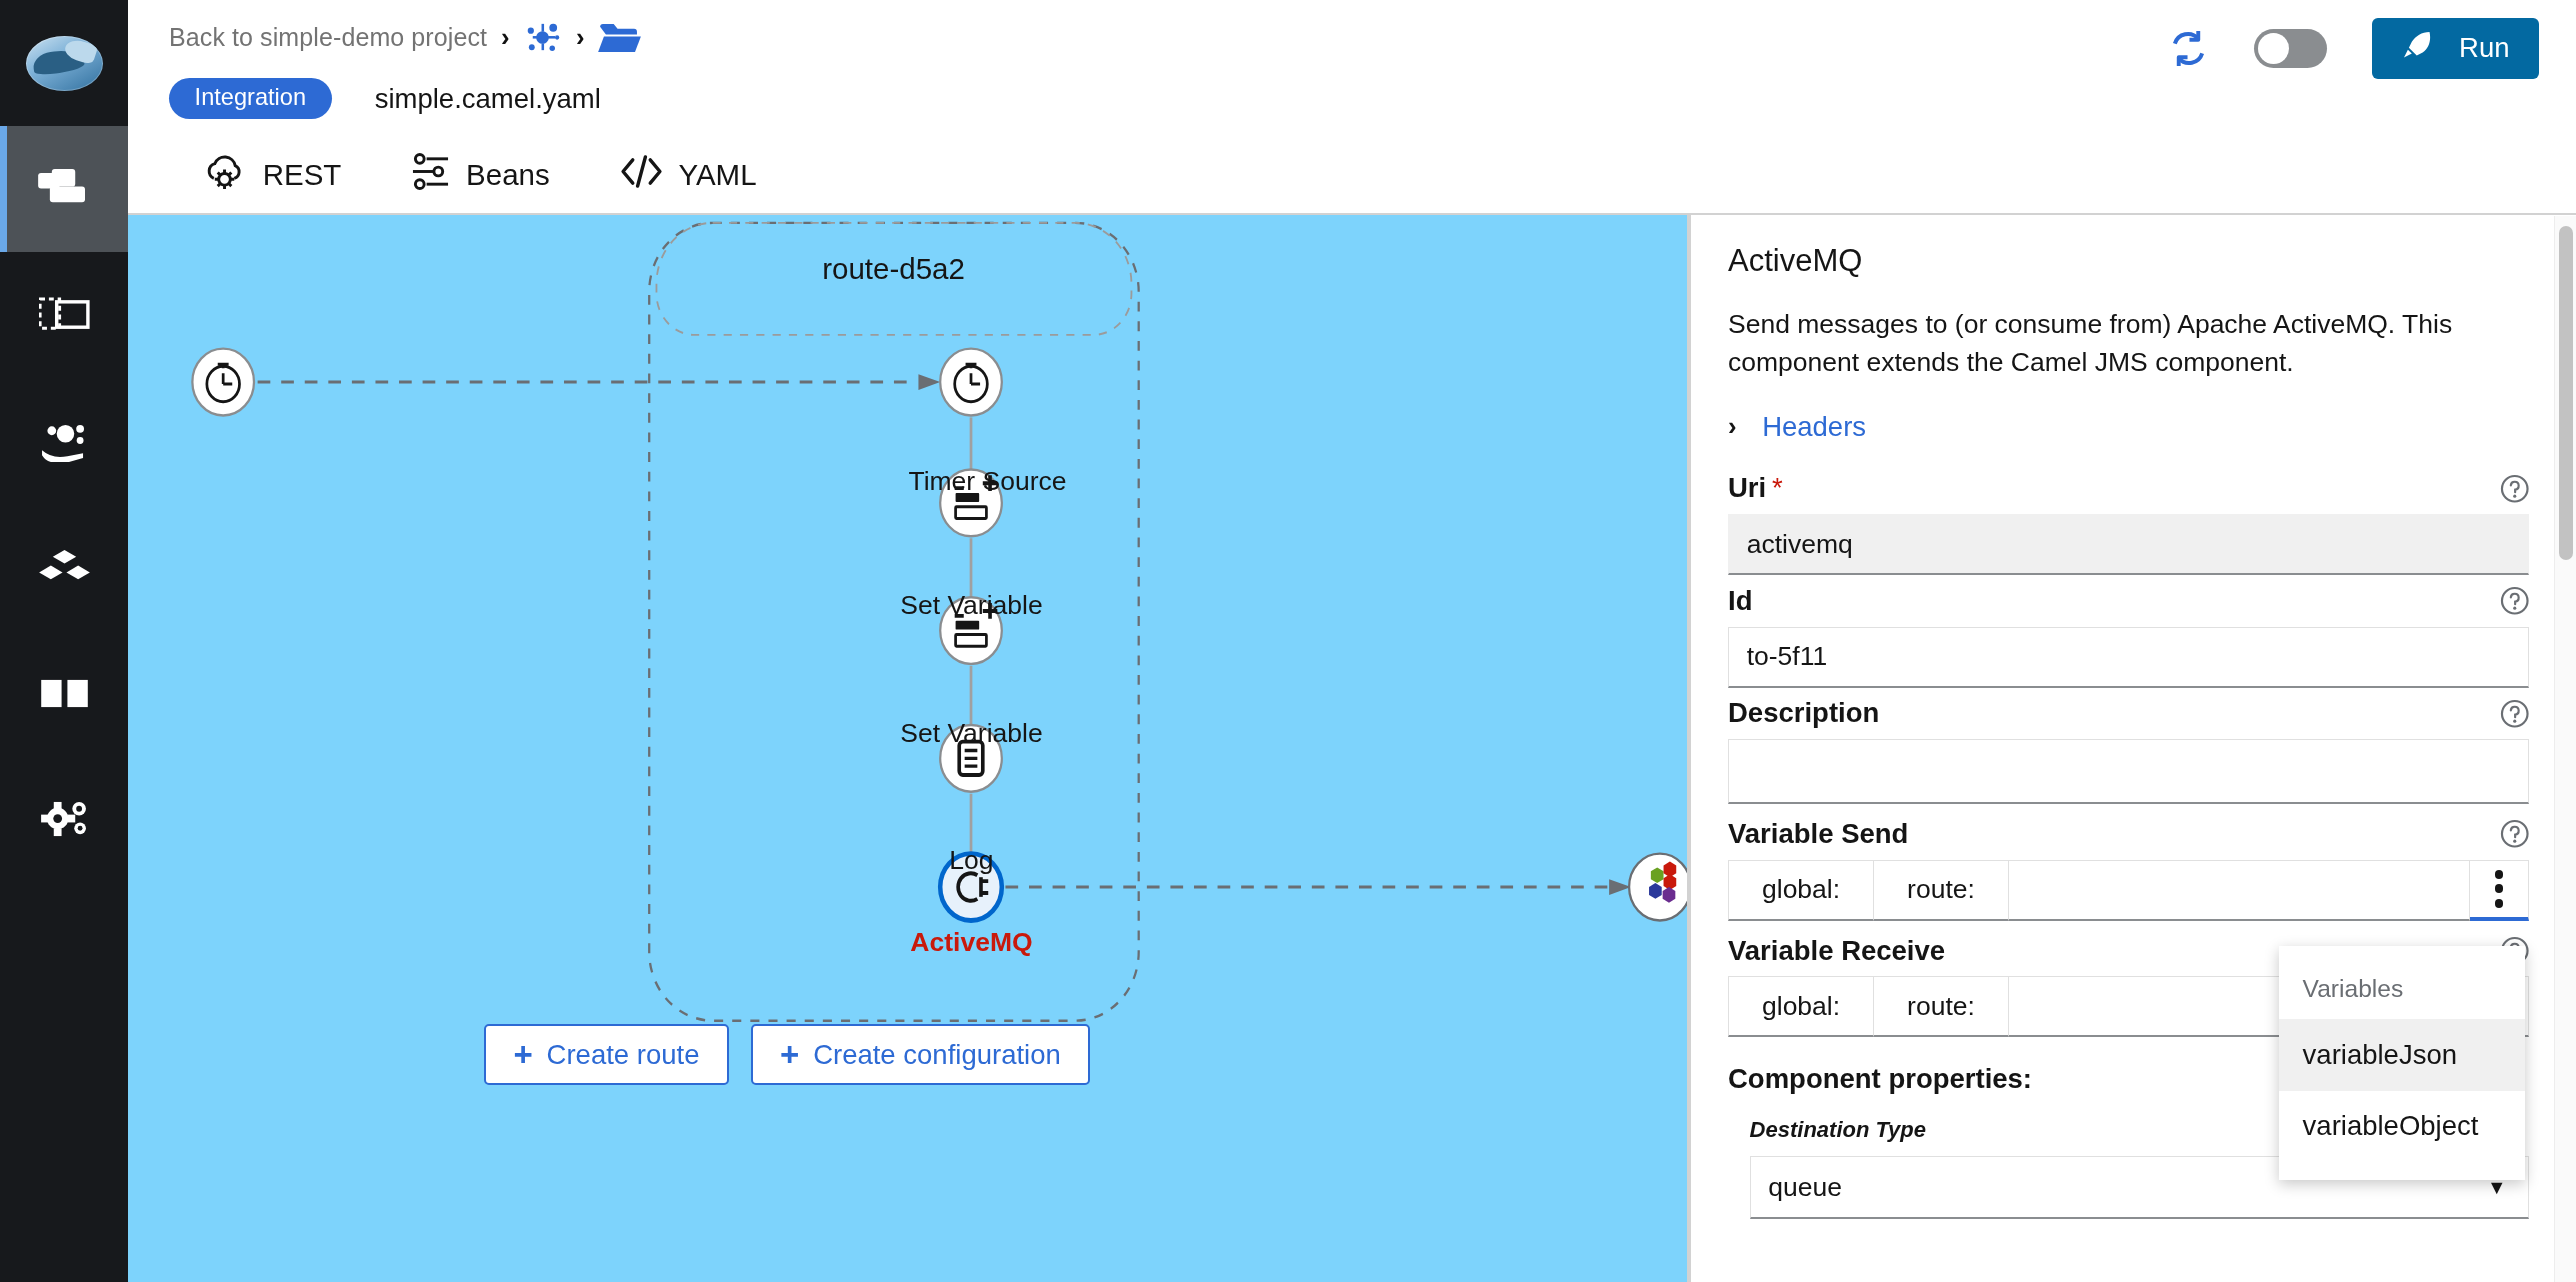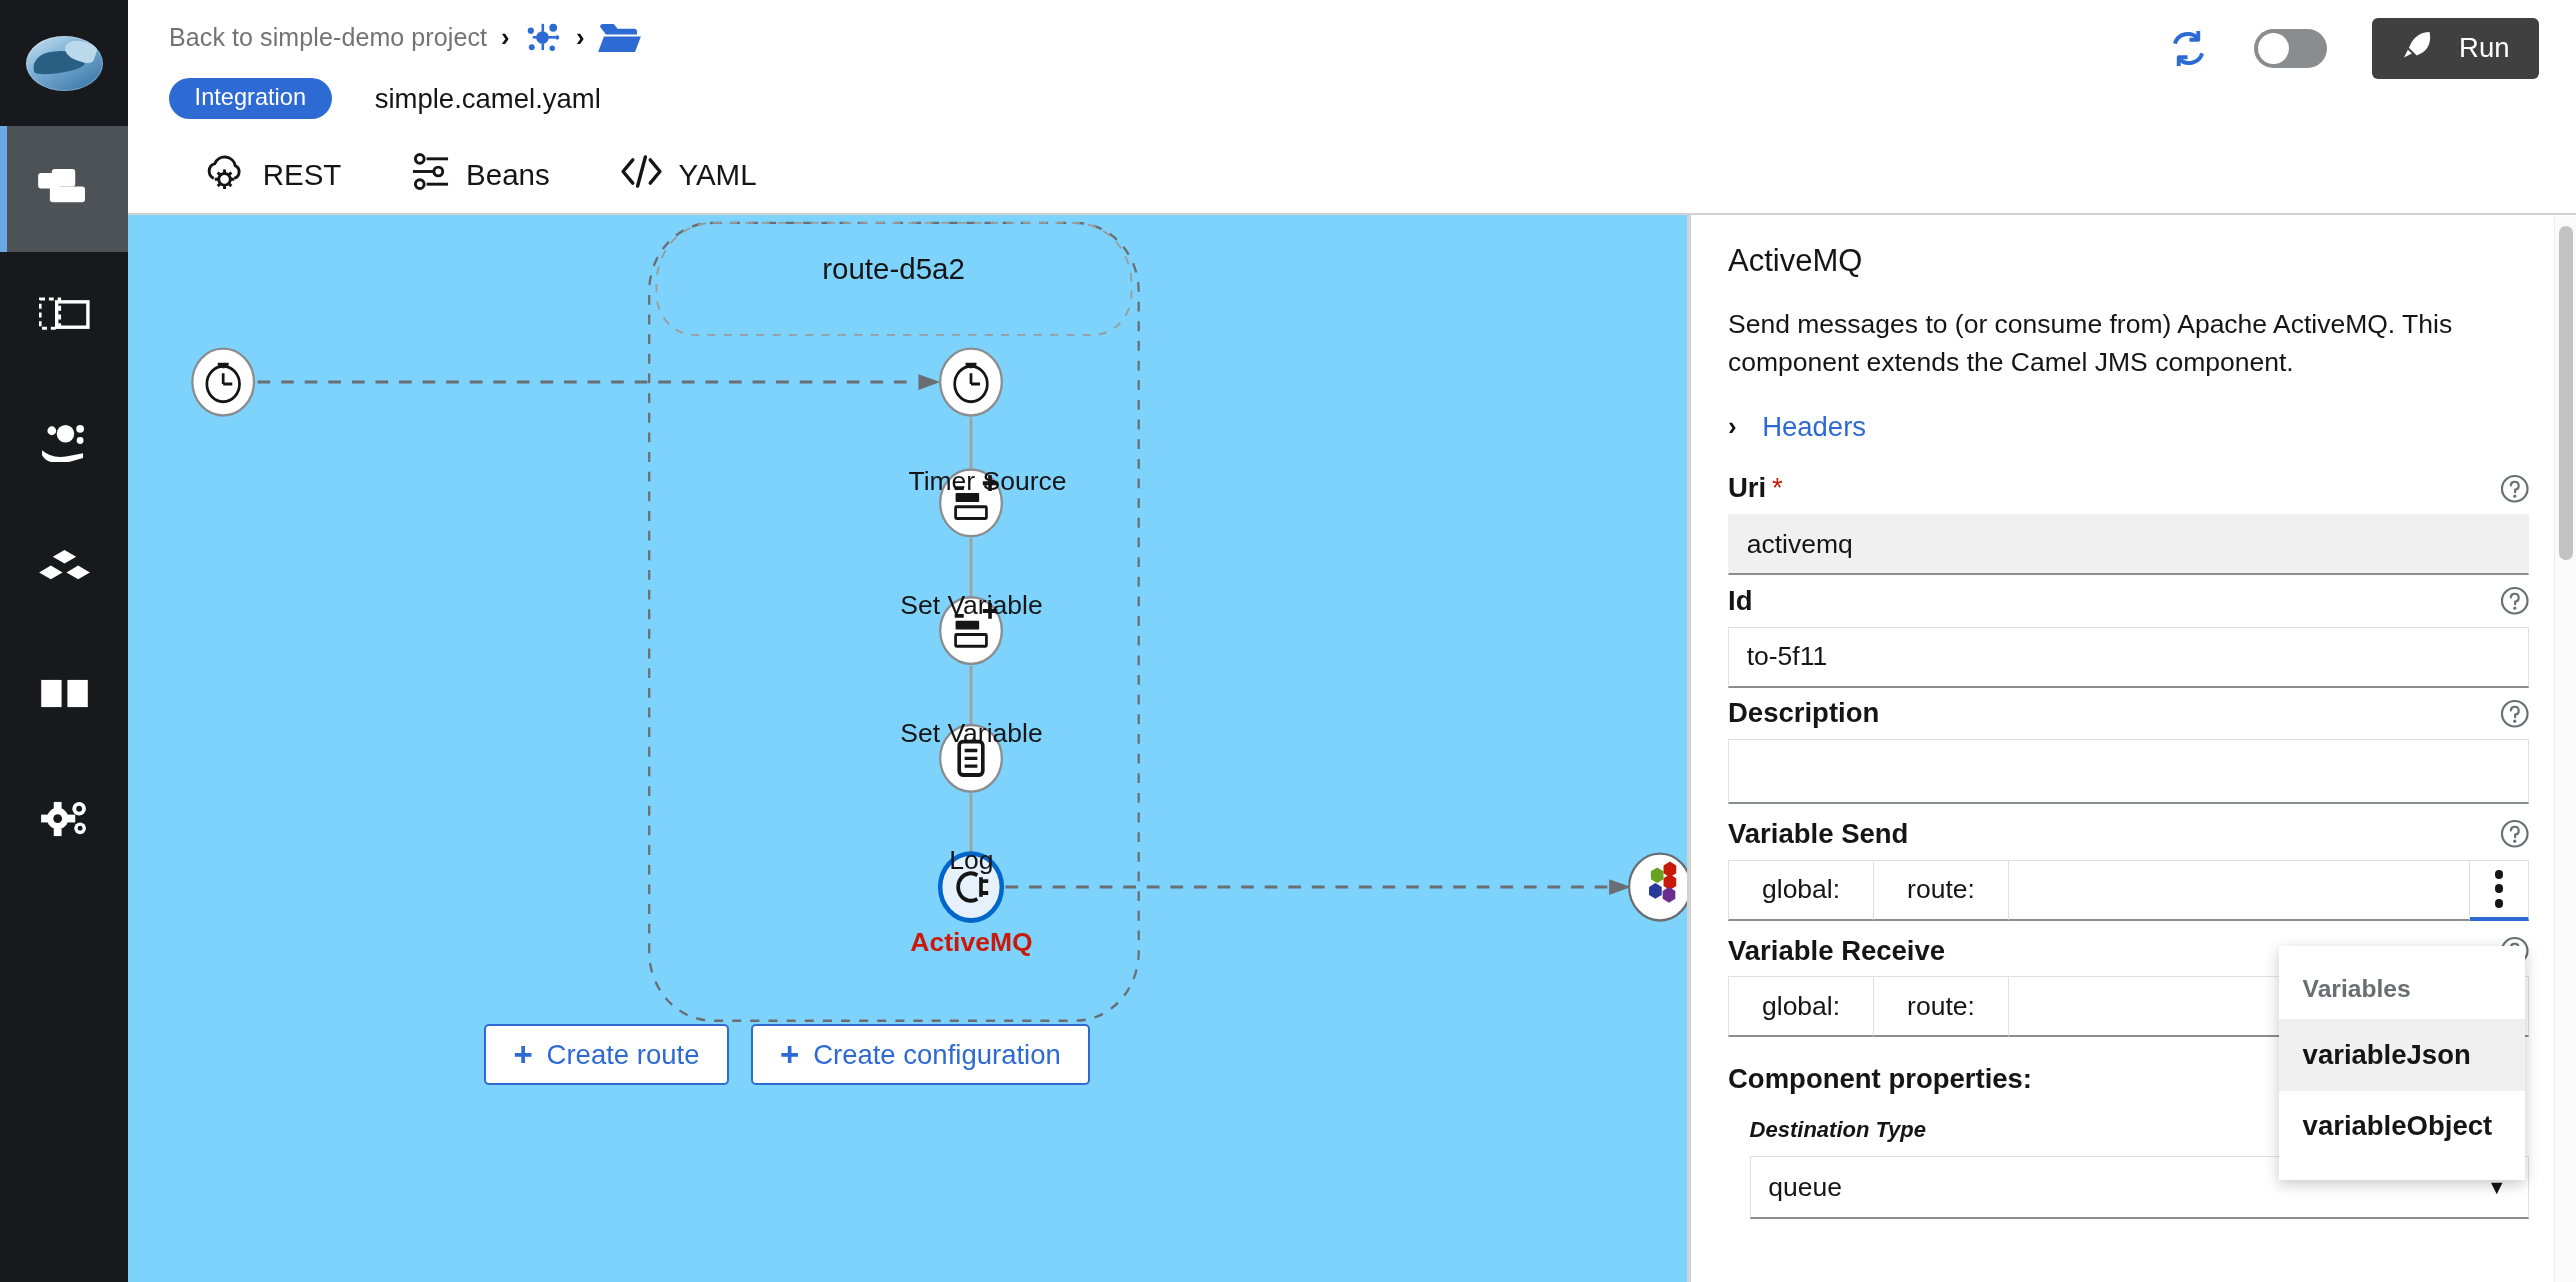--- a/index.html
+++ b/index.html
@@ -77,21 +77,21 @@
   }
   .icon-btn { cursor:pointer; display:flex; align-items:center; justify-content:center; }
   .toggle {
     width: 73px; height: 39px; border-radius: 982px; background:#8a8d90;
     position: relative; cursor:pointer; flex:0 0 auto;
   }
   .toggle .knob {
     position:absolute; left:3.9px; top:3.9px; width:31px; height:31px; border-radius:50%; background:#fff;
   }
   .run-btn {
-    background:#404040; color:#fff; border:0; border-radius:5.9px;
+    background:#0369a1; color:#fff; border:0; border-radius:5.9px;
     height: 61px; padding: 0 29.5px; font-size:27.5px;
     display:flex; align-items:center; gap:28px; cursor:pointer;
     font-family: "Liberation Sans", sans-serif;
   }
 
   
   .tabs {
     height: 79px; display:flex; align-items:stretch; gap:0;
     border-bottom: 2px solid #d2d2d2; background:#fff; padding-left: 41px;
   }
@@ -190,21 +190,20 @@
     background:#fff; display:flex; align-items:center; justify-content:space-between;
     padding: 0 21.6px 0 17.7px; font-size:26.5px; color:#151515; cursor:pointer;
   }
   .caret { font-size:19.7px; color:#151515; }
 
   
   .dropdown {
     position:absolute; left: 2279px; top: 946px; width: 246px;
     background:#fff; box-shadow: 0 3.9px 13.8px rgba(3,3,3,.22); z-index: 40;
     padding: 15.7px 0 17.7px;
-    font-weight: bold;
   }
   .dd-header { font-size:24.6px; color:#6a6e73; padding: 13.8px 23.6px 15.7px; }
   .dd-item { font-size:27.5px; color:#151515; padding: 19.7px 23.6px; cursor:pointer; white-space:nowrap; }
   .dd-item.hl { background:#f0f0f0; }
 
   
   .vscroll {
     position:absolute; right:0; top:216px; width: 21.6px; bottom: 0;
     background:#fafafa; border-left:1px solid #ededed; z-index:30;
   }

